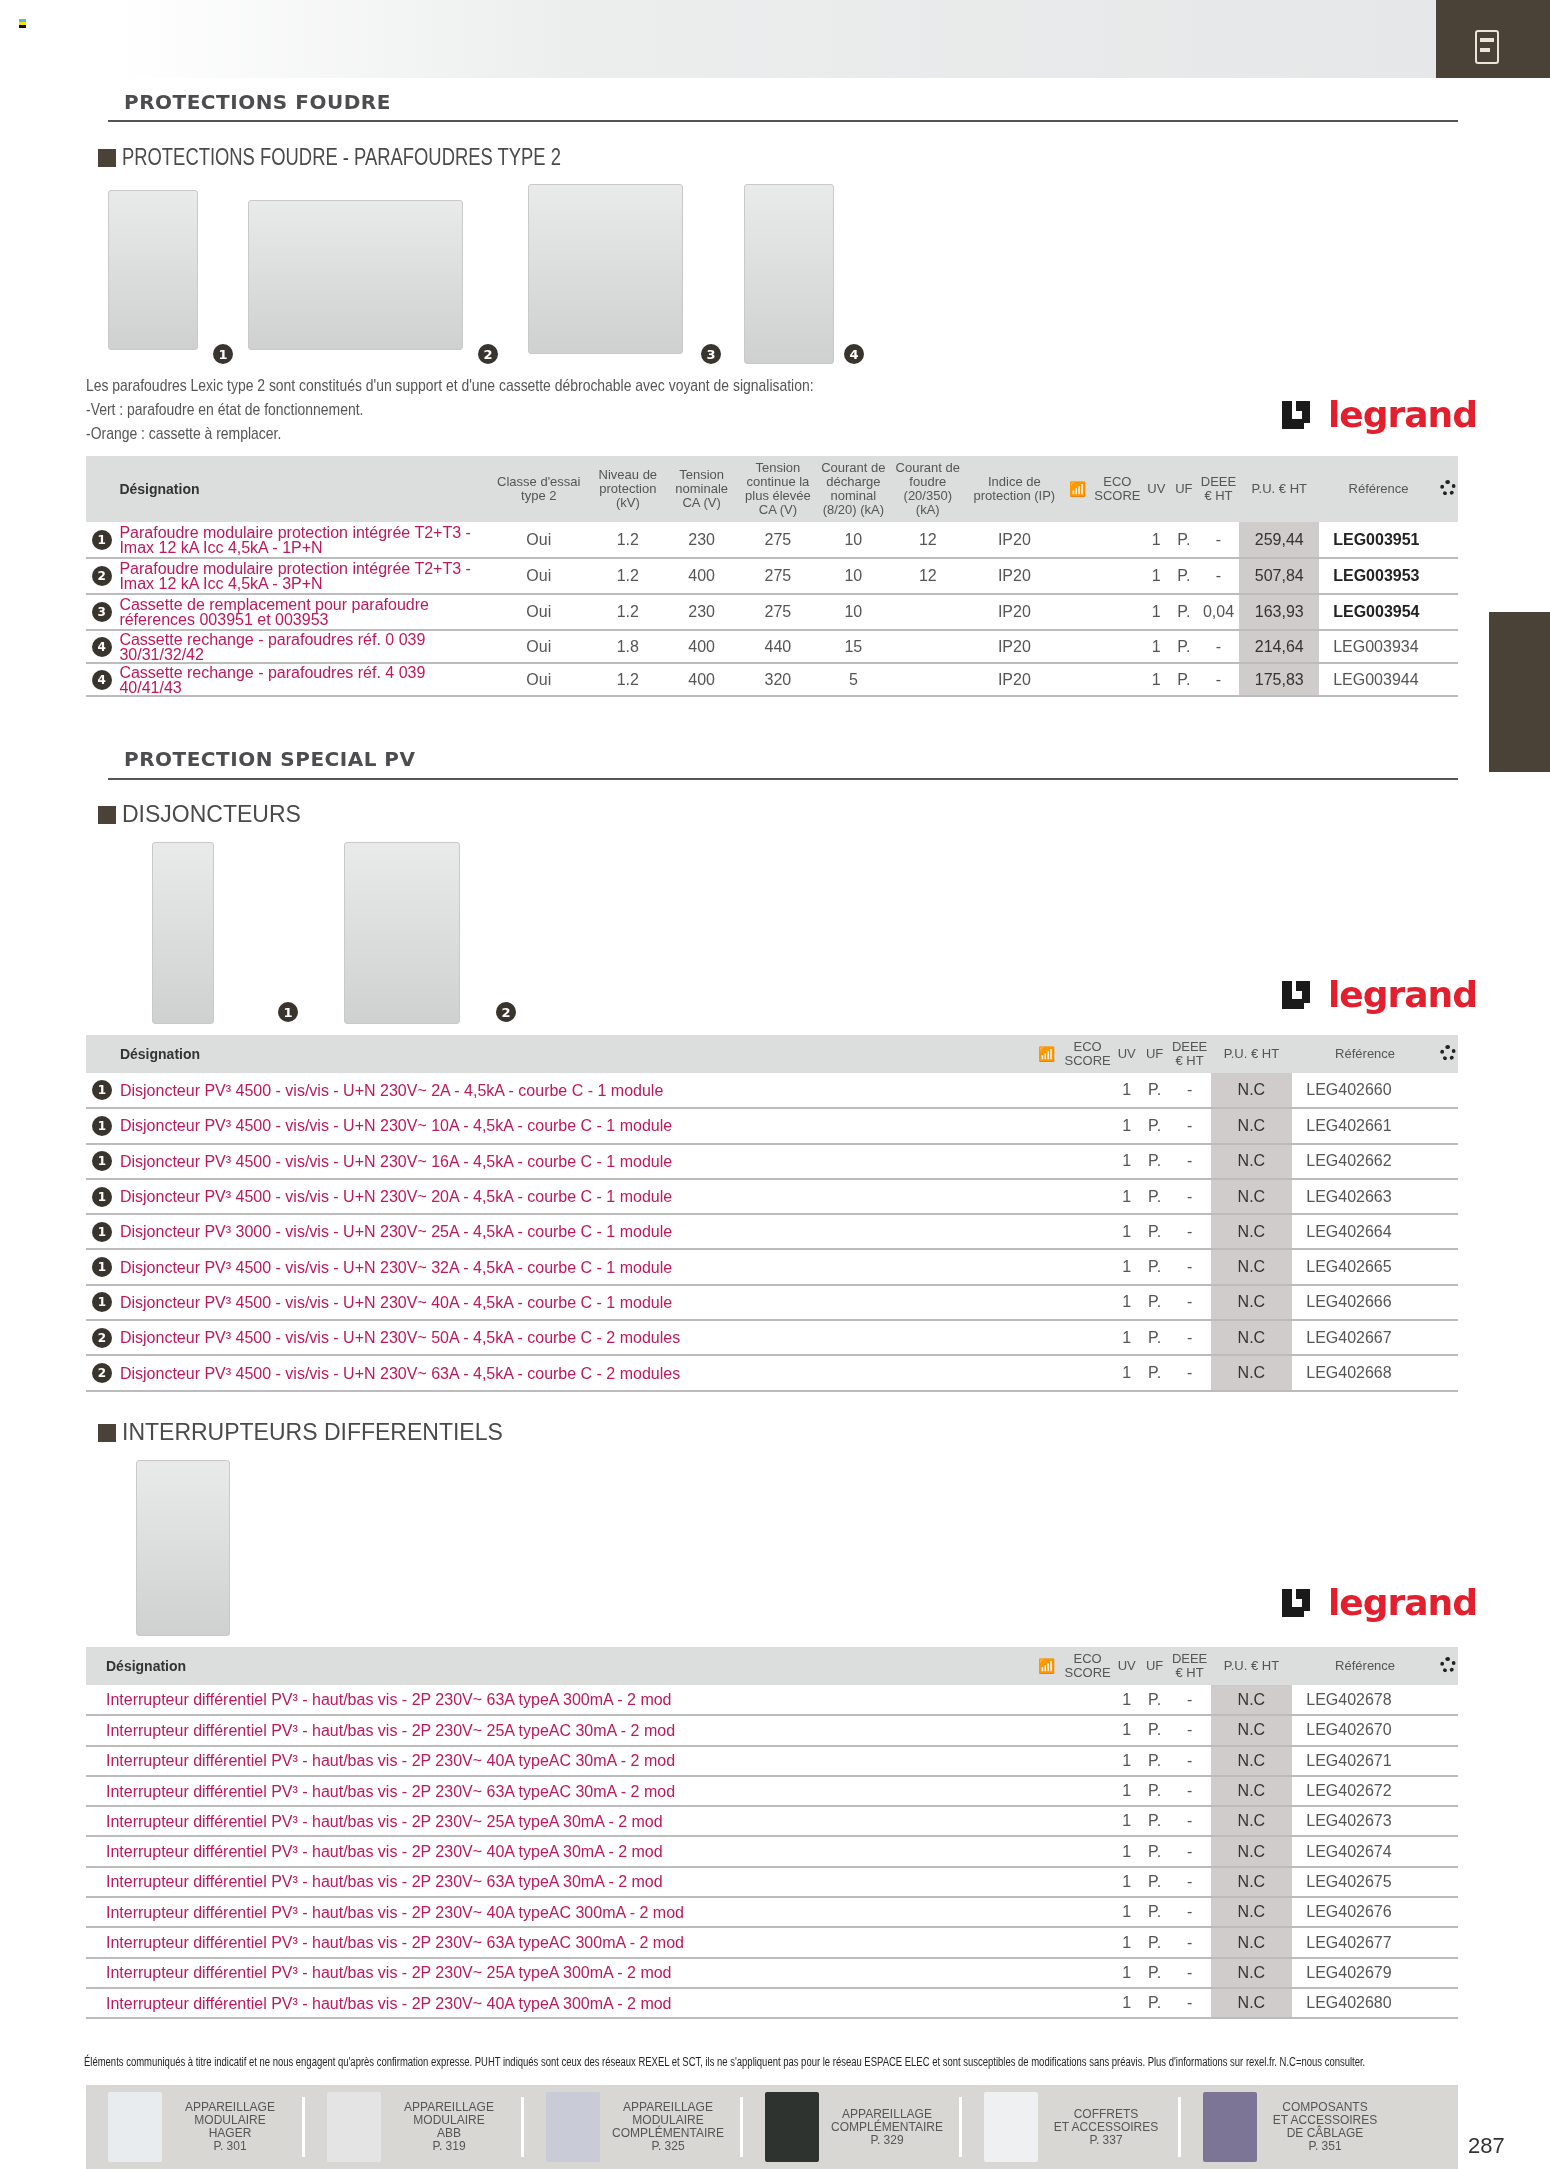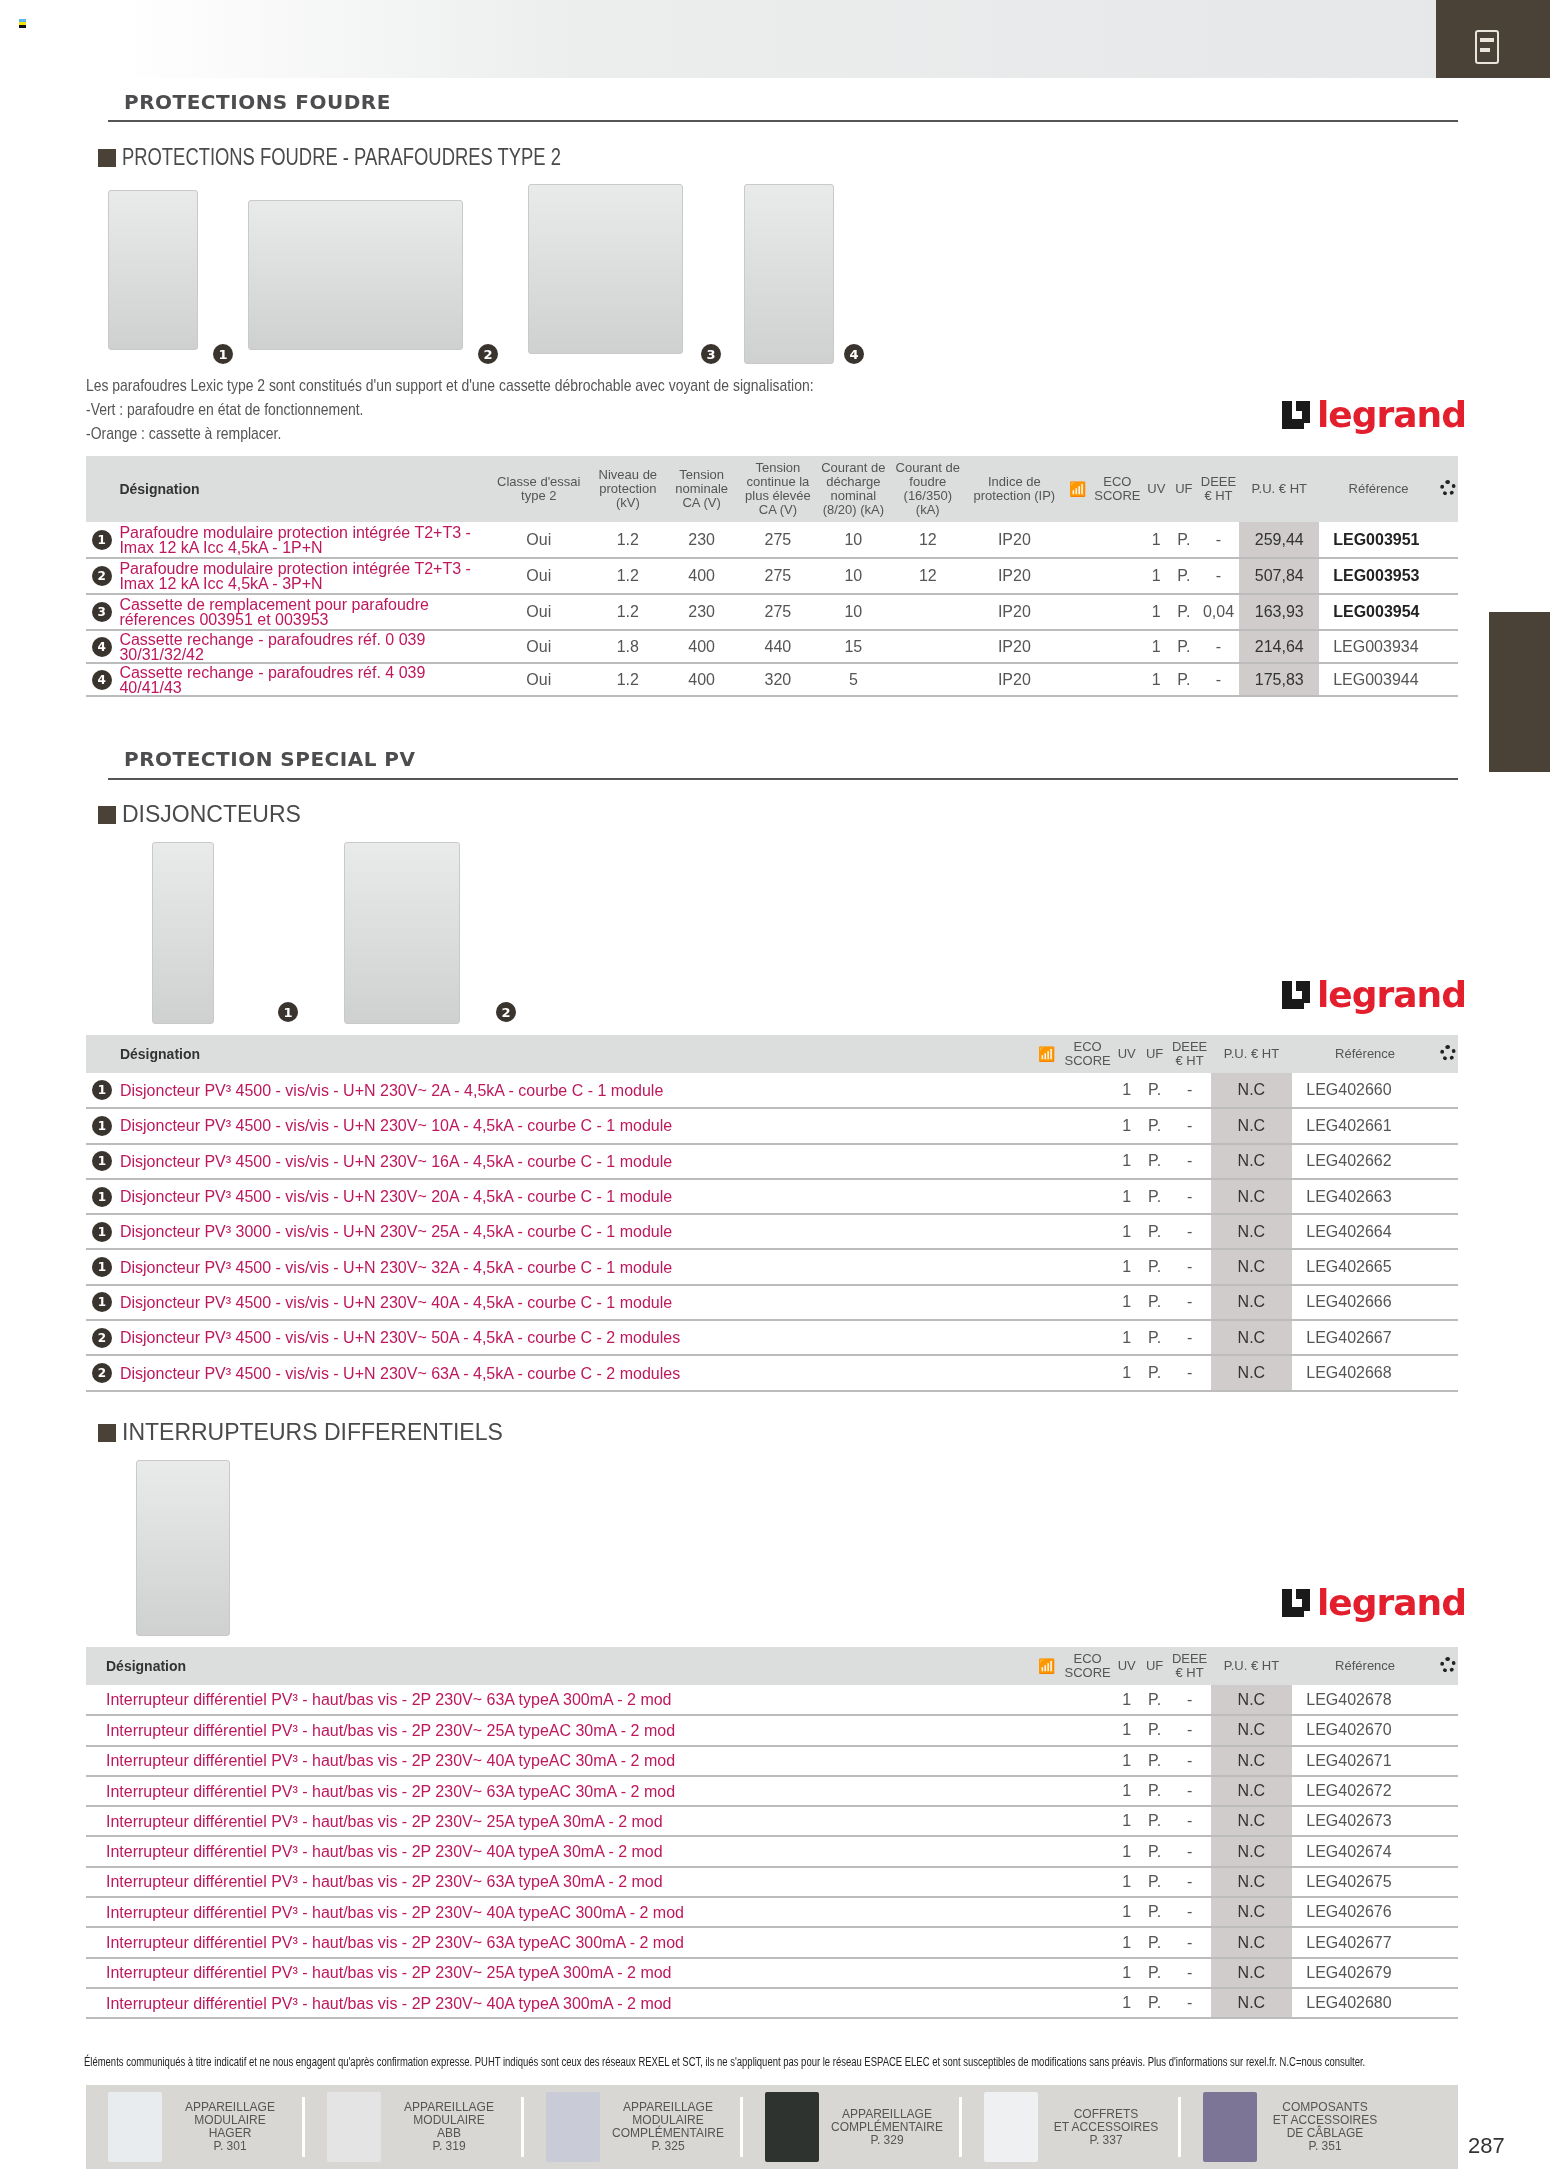--- a/index.html
+++ b/index.html
@@ -22,21 +22,21 @@
   .h1-rule { position: absolute; left: 108px; width: 1350px; height: 2px; background: #555; }
   .h2 { position: absolute; left: 98px; font-size: 23px; color: #4a4a4a; display: flex; align-items: center; gap: 6px; }
   .h2 .sq { width: 18px; height: 18px; background: #4a4137; display: inline-block; }
 
   .prod-img { position: absolute; background: linear-gradient(180deg,#e9eaea,#cfd0d0); border: 1px solid #c9c9c9; border-radius: 3px; }
   .badge { position: absolute; width: 20px; height: 20px; border-radius: 50%; background: #3a342e; color: #fff;
            font-size: 13px; font-weight: bold; display: flex; align-items: center; justify-content: center; font-family: "DejaVu Sans", sans-serif; }
 
   .intro { position: absolute; left: 86px; top: 374px; font-size: 17px; line-height: 24px; color: #555; transform: scaleX(0.82); transform-origin: left top; white-space: nowrap; }
 
-  .legrand { position: absolute; left: 1282px; display: flex; align-items: center; gap: 7px; }
+  .legrand { position: absolute; left: 1282px; display: flex; align-items: center; gap: 18px; }
   .legrand .mark { width: 28px; height: 28px; position: relative; }
   .legrand .mark i { position: absolute; background: #1a1a1a; }
   .legrand .word { font-family: "DejaVu Sans", sans-serif; font-weight: bold; font-size: 36px; color: #e31e2d; letter-spacing: -1px; }
 
   table.grid { position: absolute; left: 86px; width: 1372px; border-collapse: collapse; font-size: 16px; color: #555; }
   table.grid thead tr { background: #dcdddd; }
   table.grid th { font-weight: normal; font-size: 13px; line-height: 14px; color: #555; padding: 2px 2px; text-align: center; vertical-align: middle; }
   table.grid th.des { text-align: left; font-weight: bold; color: #333; font-size: 14px; }
   table.grid td { border-bottom: 2px solid #bcbcbc; text-align: center; vertical-align: middle; padding: 0 2px; white-space: nowrap; }
   table.grid td.des { text-align: left; white-space: normal; line-height: 15px; color: #be185d; }
@@ -127,21 +127,21 @@
   </colgroup>
   <thead>
     <tr style="height:66px">
       <th></th>
       <th class="des">Désignation</th>
       <th>Classe d'essai type 2</th>
       <th>Niveau de protection (kV)</th>
       <th>Tension nominale CA (V)</th>
       <th>Tension continue la plus élevée CA (V)</th>
       <th>Courant de décharge nominal (8/20) (kA)</th>
-      <th>Courant de foudre (16/350) (kA)</th>
+      <th>Courant de foudre (20/350) (kA)</th>
       <th>Indice de protection (IP)</th>
       <th><span class="wifi">📶</span></th>
       <th>ECO SCORE</th>
       <th>UV</th>
       <th>UF</th>
       <th>DEEE € HT</th>
       <th>P.U. € HT</th>
       <th>Référence</th>
       <th><span class="recycle"></span></th>
     </tr>

